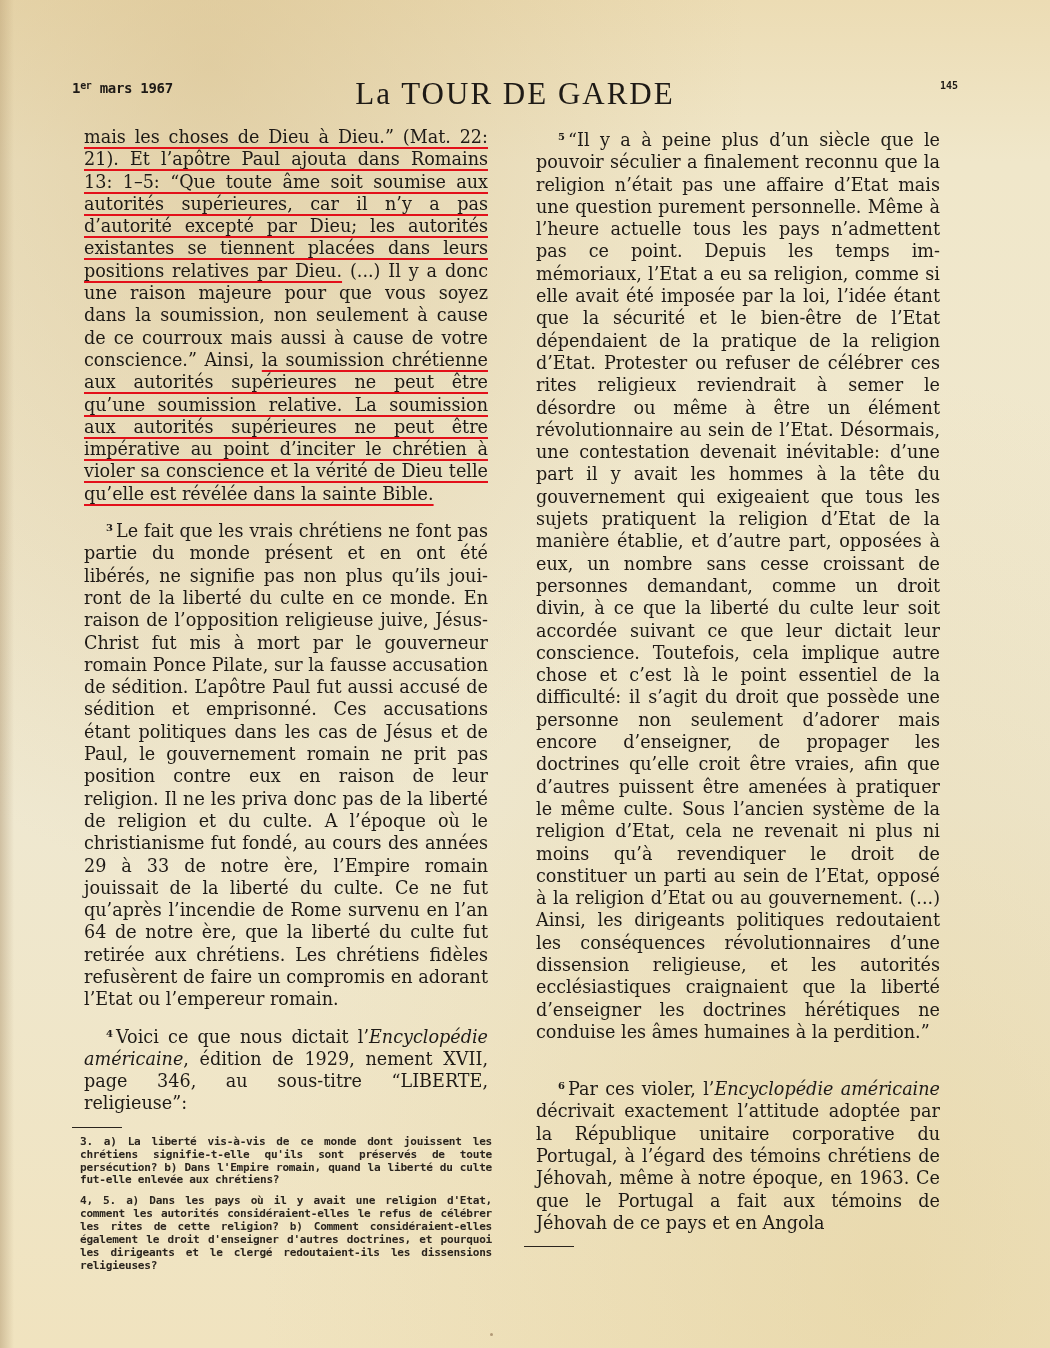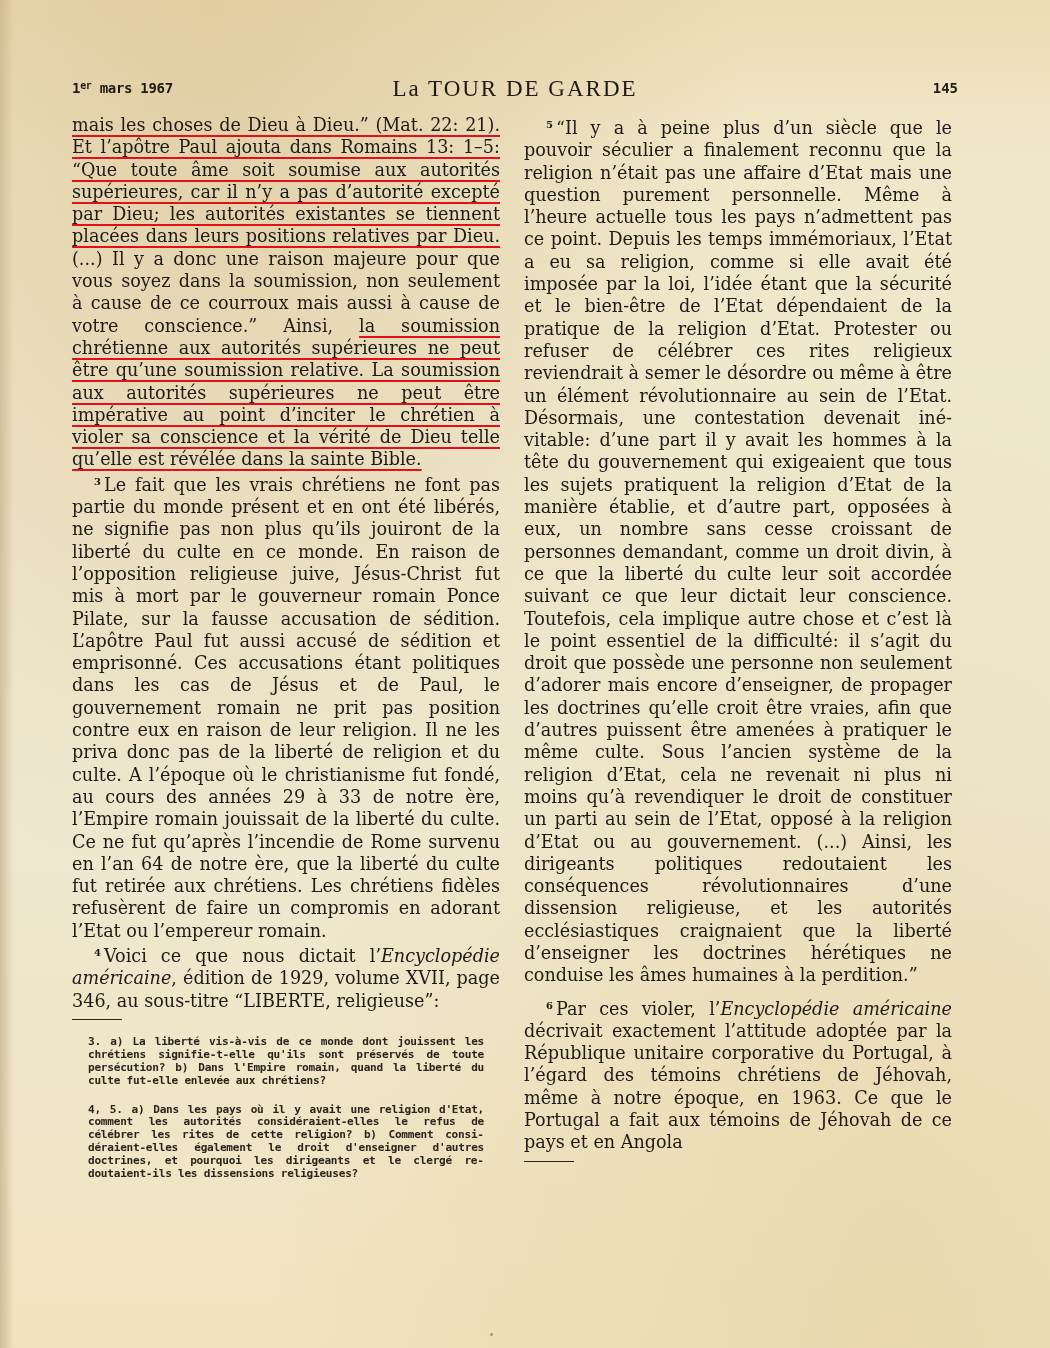--- a/index.html
+++ b/index.html
@@ -13,65 +13,65 @@
       linear-gradient(180deg, #ecdcb4 0%, #f0e7ca 12%, #efe8d0 60%, #f0e3bf 100%);
     position: relative;
     font-family: "DejaVu Serif", "Liberation Serif", serif;
     color: #1e1a16;
   }
   .page { position: absolute; left: 4px; top: 0; width: 1050px; height: 1348px; padding-left: 13px; }
 
   .running-head { position: absolute; top: 76px; left: 68px; width: 886px; height: 30px; }
   .rh-date { position: absolute; left: 0; top: 4px; font-family: "DejaVu Sans Mono", "Liberation Mono", monospace; font-weight: bold; font-size: 14px; letter-spacing: -0.3px; }
   .rh-date sup { font-size: 10px; vertical-align: 4px; }
-  .rh-title { position: absolute; left: 0; right: 0; top: 0; text-align: center; font-family: "Liberation Serif", "DejaVu Serif", serif; font-size: 23px; letter-spacing: 2px; }
-  .rh-page { position: absolute; right: 0; top: 4px; font-family: "DejaVu Sans Mono", "Liberation Mono", monospace; font-weight: bold; font-size: 14px; }
+  .rh-title { position: absolute; left: 0; right: 0; top: 0; text-align: center; font-family: "Liberation Serif", "DejaVu Serif", serif; font-size: 31px; letter-spacing: 2px; }
+  .rh-page { position: absolute; right: 0; top: 4px; font-family: "DejaVu Sans Mono", "Liberation Mono", monospace; font-weight: bold; font-size: 10px; }
 
   .col { position: absolute; top: 114px; width: 428px; }
   .col-left { left: 68px; }
   .col-right { left: 520px; }
 
   .body-text {
     font-family: "DejaVu Serif", serif;
     font-size: 17.6px; line-height: 22.3px;
     text-align: justify; hyphens: manual;
-    margin: 0;
+    margin: 12px;
   }
   .body-text + .body-text { margin-top: 0; }
   .indent { text-indent: 22px; }
   .pnum { font-size: 10px; vertical-align: 6px; font-weight: bold; margin-right: 3px; }
   .hl { text-decoration: underline; text-decoration-color: #e3101a; text-decoration-thickness: 2px; text-underline-offset: 4px; }
   i { font-style: italic; }
 
   .fn-rule { width: 50px; height: 1px; background: #2a241e; margin: 7px 0 4px 0; }
   .footnote {
     font-family: "DejaVu Sans Mono", "Liberation Mono", monospace;
     font-weight: bold; font-size: 11.1px; line-height: 12.9px;
-    text-align: justify; margin: 16px; color: #2a241e; letter-spacing: -0.25px;
+    text-align: justify; margin: 8px; color: #2a241e; letter-spacing: -0.25px;
   }
   .para-gap { height: 8px; }
   .speck { position: absolute; left: 486px; top: 1333px; width: 3px; height: 3px; border-radius: 50%; background: #8a6a4a; opacity: 0.6; }
 </style>
 </head>
 <body>
 
 <div class="page">
 
   <div class="running-head">
     <div class="rh-date"><span>1</span><sup>er</sup><span> mars 1967</span></div>
     <div class="rh-title">La TOUR DE GARDE</div>
     <div class="rh-page">145</div>
   </div>
 
   <div class="col col-left">
     <p class="body-text"><span class="hl">mais les choses de Dieu à Dieu.” (Mat. 22: 21). Et l’apôtre Paul ajouta dans Romains 13: 1–5: “Que toute âme soit soumise aux autorités supérieures, car il n’y a pas d’autorité excepté par Dieu; les autorités existantes se tiennent placées dans leurs positions relatives par Dieu.</span><span> (...) Il y a donc une raison majeure pour que vous soyez dans la soumission, non seulement à cause de ce courroux mais aussi à cause de votre conscience.” Ainsi, </span><span class="hl">la soumission chrétienne aux autorités supérieures ne peut être qu’une soumission relative. La soumission aux autorités supérieures ne peut être impérative au point d’inciter le chrétien à violer sa conscience et la vérité de Dieu telle qu’elle est révélée dans la sainte Bible.</span></p>
 
     <p class="body-text indent"><span class="pnum">3</span><span>Le fait que les vrais chrétiens ne font pas partie du monde présent et en ont été libérés, ne signifie pas non plus qu’ils joui­ront de la liberté du culte en ce monde. En raison de l’opposition religieuse juive, Jésus-Christ fut mis à mort par le gouver­neur romain Ponce Pilate, sur la fausse accusation de sédition. L’apôtre Paul fut aussi accusé de sédition et emprisonné. Ces accusations étant politiques dans les cas de Jésus et de Paul, le gouvernement romain ne prit pas position contre eux en raison de leur religion. Il ne les priva donc pas de la liberté de religion et du culte. A l’époque où le christianisme fut fondé, au cours des années 29 à 33 de notre ère, l’Empire romain jouissait de la liberté du culte. Ce ne fut qu’après l’incendie de Rome survenu en l’an 64 de notre ère, que la liberté du culte fut retirée aux chré­tiens. Les chrétiens fidèles refusèrent de faire un compromis en adorant l’Etat ou l’empereur romain.</span></p>
 
-    <p class="body-text indent"><span class="pnum">4</span><span>Voici ce que nous dictait l’</span><i>Encyclo­pédie américaine</i><span>, édition de 1929, volume XVII, page 346, au sous-titre “LIBERTE, religieuse”:</span></p>
+    <p class="body-text indent"><span class="pnum">4</span><span>Voici ce que nous dictait l’</span><i>Encyclo­pédie américaine</i><span>, édition de 1929, nement XVII, page 346, au sous-titre “LIBERTE, religieuse”:</span></p>
 
     <div class="fn-rule"></div>
     <p class="footnote">3. a) La liberté vis-à-vis de ce monde dont jouissent les chrétiens signifie-t-elle qu'ils sont préservés de toute persécution? b) Dans l'Empire romain, quand la liberté du culte fut-elle enlevée aux chrétiens?</p>
     <p class="footnote">4, 5. a) Dans les pays où il y avait une religion d'Etat, comment les autorités considéraient-elles le refus de célébrer les rites de cette religion? b) Comment consi­déraient-elles également le droit d'enseigner d'autres doctrines, et pourquoi les dirigeants et le clergé re­doutaient-ils les dissensions religieuses?</p>
   </div>
 
   <div class="col col-right">
     <p class="body-text indent"><span class="pnum">5</span><span>“Il y a à peine plus d’un siècle que le pouvoir séculier a finalement reconnu que la religion n’était pas une affaire d’Etat mais une question purement personnelle. Même à l’heure actuelle tous les pays n’ad­mettent pas ce point. Depuis les temps im­mémoriaux, l’Etat a eu sa religion, com­me si elle avait été imposée par la loi, l’idée étant que la sécurité et le bien-être de l’Etat dépendaient de la pratique de la religion d’Etat. Protester ou refuser de célébrer ces rites religieux reviendrait à semer le désordre ou même à être un élé­ment révolutionnaire au sein de l’Etat. Désormais, une contestation devenait iné­vitable: d’une part il y avait les hommes à la tête du gouvernement qui exigeaient que tous les sujets pratiquent la religion d’Etat de la manière établie, et d’autre part, opposées à eux, un nombre sans ces­se croissant de personnes demandant, com­me un droit divin, à ce que la liberté du culte leur soit accordée suivant ce que leur dictait leur conscience. Toutefois, cela im­plique autre chose et c’est là le point es­sentiel de la difficulté: il s’agit du droit que possède une personne non seulement d’adorer mais encore d’enseigner, de pro­pager les doctrines qu’elle croit être vraies, afin que d’autres puissent être amenées à pratiquer le même culte. Sous l’ancien sys­tème de la religion d’Etat, cela ne revenait ni plus ni moins qu’à revendiquer le droit de constituer un parti au sein de l’Etat, opposé à la religion d’Etat ou au gouver­nement. (...) Ainsi, les dirigeants politi­ques redoutaient les conséquences révolu­tionnaires d’une dissension religieuse, et les autorités ecclésiastiques craignaient que la liberté d’enseigner les doctrines hérétiques ne conduise les âmes humaines à la perdition.”</span></p>
 
     <div class="para-gap"></div>

